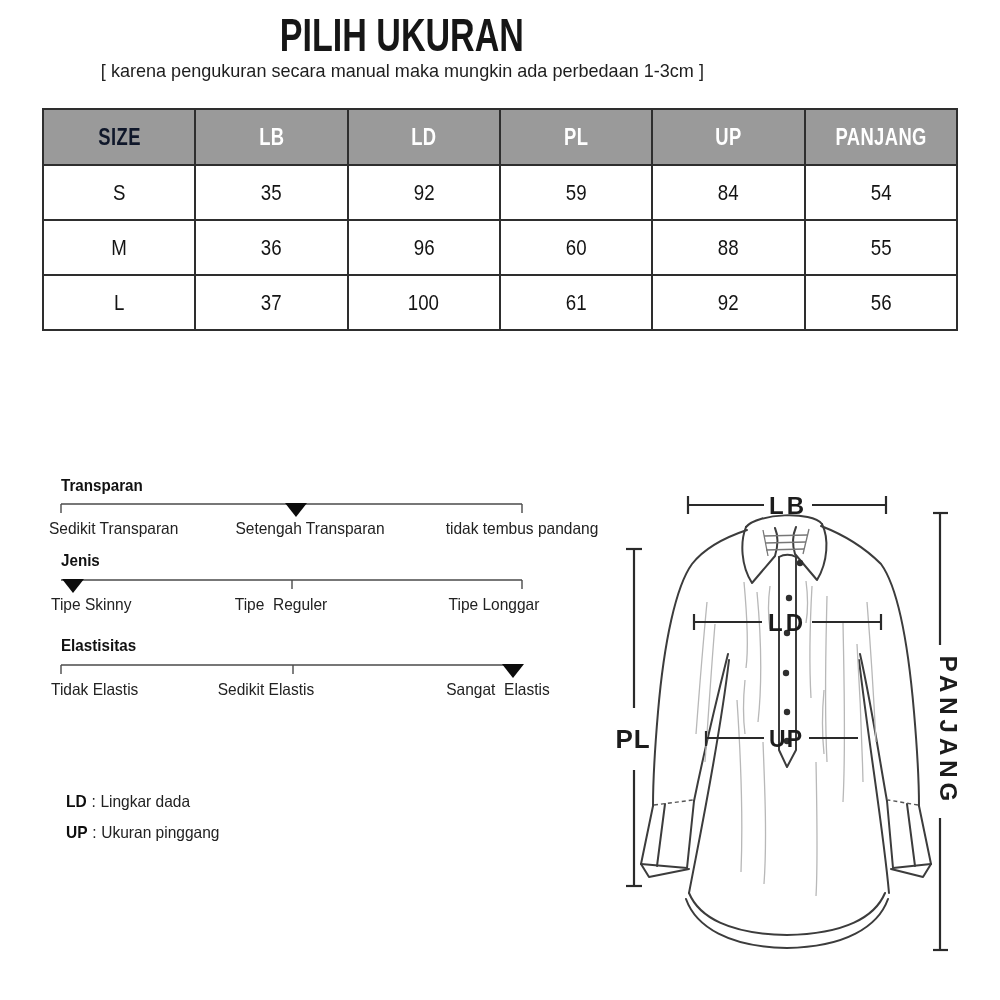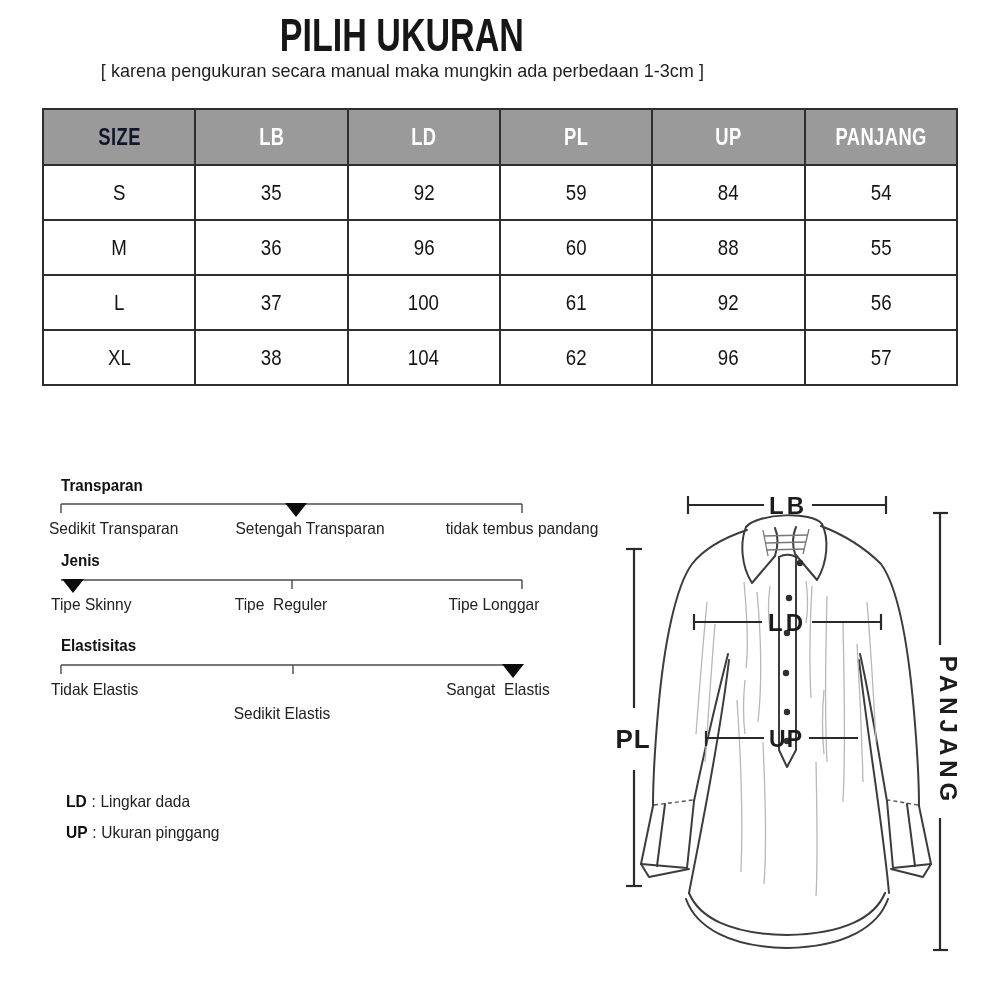--- a/index.html
+++ b/index.html
@@ -92,28 +92,20 @@
         <td><span class="cx">55</span></td>
       </tr>
       <tr>
         <td><span class="cx">L</span></td>
         <td><span class="cx">37</span></td>
         <td><span class="cx">100</span></td>
         <td><span class="cx">61</span></td>
         <td><span class="cx">92</span></td>
         <td><span class="cx">56</span></td>
       </tr>
-      <tr>
-        <td><span class="cx">XL</span></td>
-        <td><span class="cx">38</span></td>
-        <td><span class="cx">104</span></td>
-        <td><span class="cx">62</span></td>
-        <td><span class="cx">96</span></td>
-        <td><span class="cx">57</span></td>
-      </tr>
     </tbody>
   </table>
 
   <div class="scale-title" style="top:476px;">
     <span class="cx">Transparan</span>
   </div>
   <svg class="scale-svg" style="top:498px;">
     <line class="sline" x1="16" y1="6" x2="477" y2="6"></line>
     <line class="sline" x1="16" y1="6" x2="16" y2="15"></line>
     <line class="sline" x1="477" y1="6" x2="477" y2="15"></line>
@@ -139,21 +131,21 @@
   <div class="scale-title" style="top:636px;">
     <span class="cx">Elastisitas</span>
   </div>
   <svg class="scale-svg" style="top:659px;">
     <line class="sline" x1="16" y1="6" x2="477" y2="6"></line>
     <line class="sline" x1="16" y1="6" x2="16" y2="15"></line>
     <line class="sline" x1="248" y1="6" x2="248" y2="15"></line>
     <polygon points="457,5 479,5 468,19" fill="#0c0c0c"></polygon>
   </svg>
   <div class="scale-label left" style="left:51px; top:680px;"><span class="cx">Tidak Elastis</span></div>
-  <div class="scale-label center" style="left:282px; top:680px;margin-top:24px;"><span class="cx">Sedikit Elastis</span></div>
+  <div class="scale-label center" style="left:266px; top:680px;"><span class="cx">Sedikit Elastis</span></div>
   <div class="scale-label center" style="left:498px; top:680px;"><span class="cx">Sangat  Elastis</span></div>
 
   <div class="legend-row" style="top:805px;">
     <span class="cx"><span class="abbr">UP</span><span class="sep">:</span><span class="desc">Ukuran pinggang</span></span>
   </div>
   <div class="legend-row" style="top:774px;">
     <span class="cx"><span class="abbr">LD</span><span class="sep">:</span><span class="desc">Lingkar dada</span></span>
   </div>
 
   <svg class="shirt-svg" viewBox="600 455 400 545">

